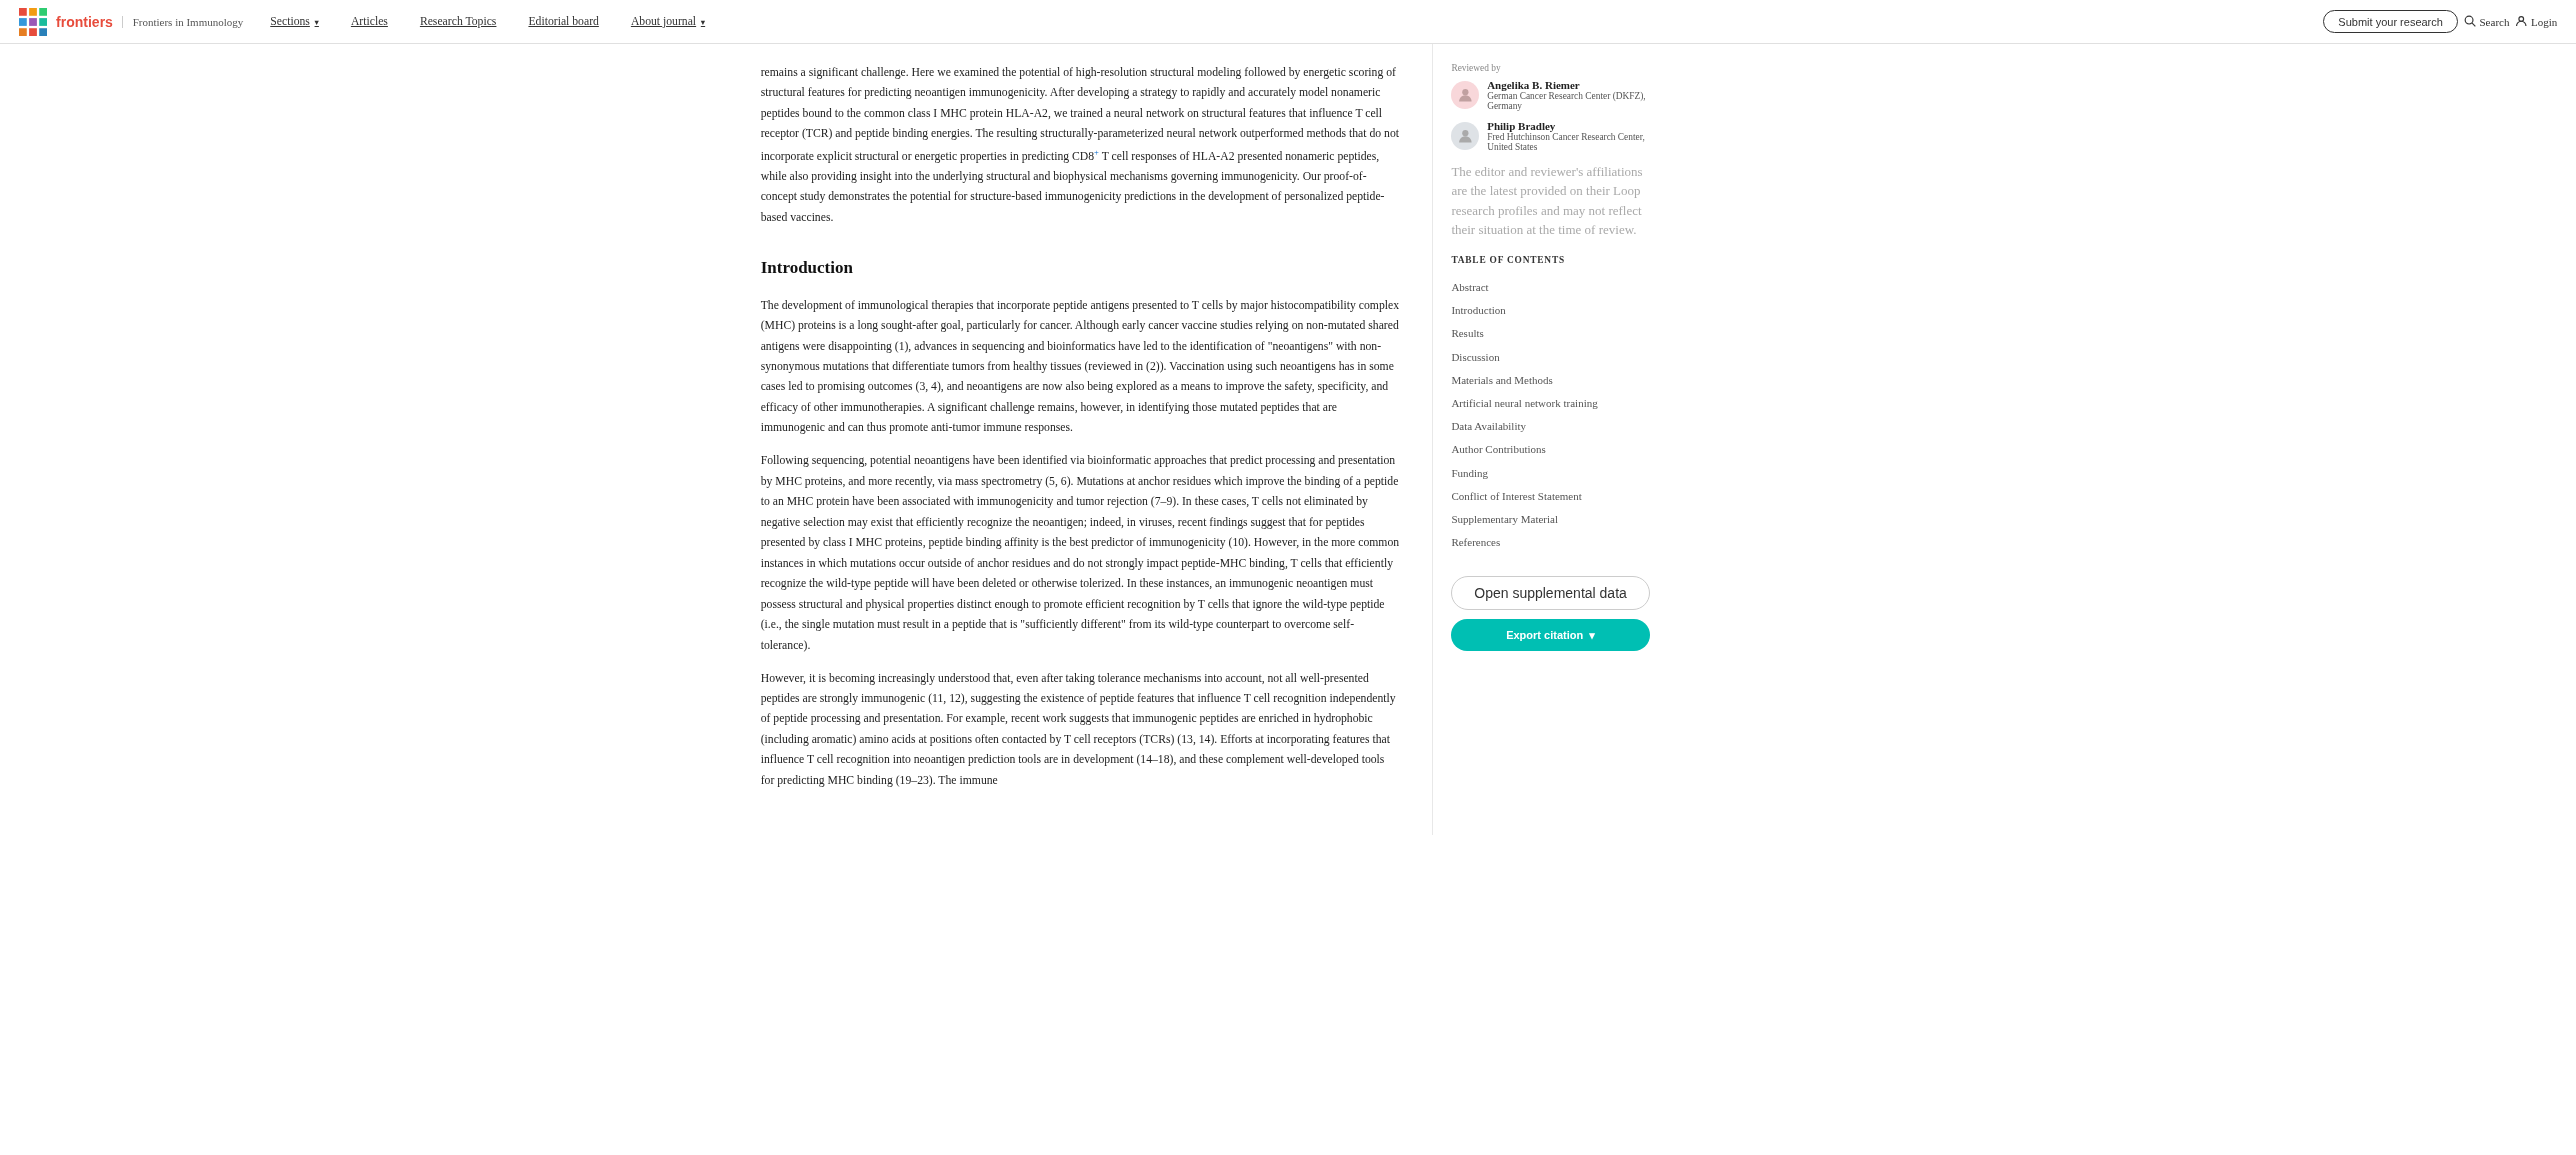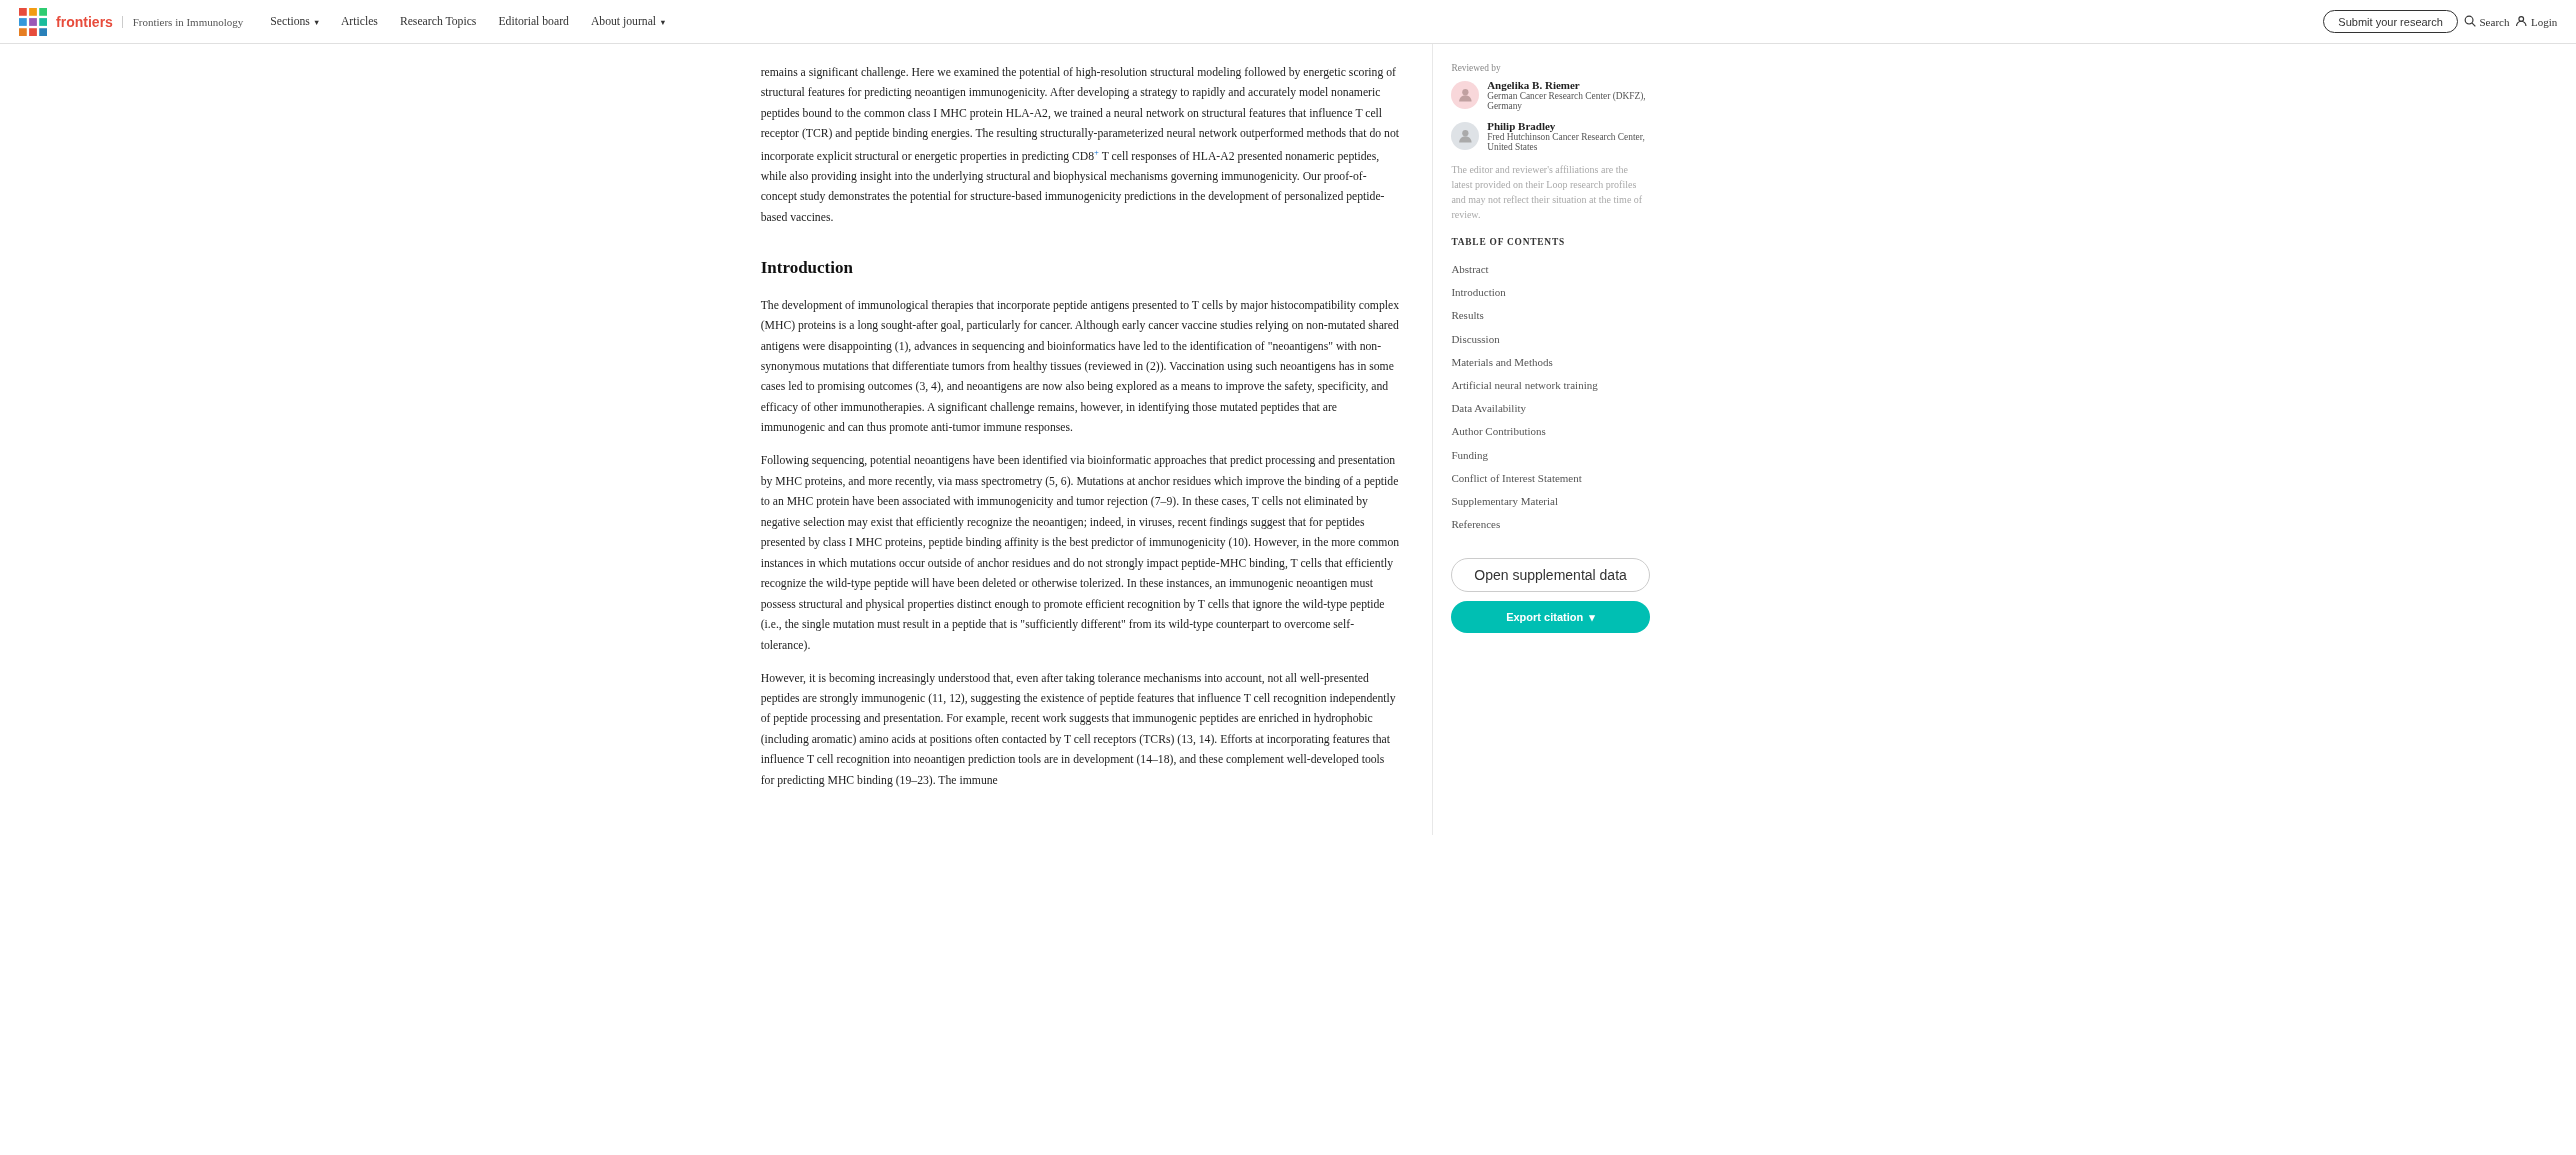--- a/index.html
+++ b/index.html
@@ -29,22 +29,23 @@
     }
     .journal-name {
       font-size: 11px;
       color: #555;
       border-left: 0.8px solid #ccc;
       padding-left: 9.4px;
     }
     .nav {
       display: flex;
       align-items: flex-end;
-      gap: 22px;
+      gap: 32px;
       flex: 1;
+      text-decoration: underline;
     }
     .nav-item {
       font-size: 11.7px;
       color: #333;
       cursor: pointer;
       display: flex;
       align-items: center;
       gap: 3.1px;
       white-space: nowrap;
     }
@@ -145,21 +146,21 @@
     .reviewer-info .name {
       font-size: 11px;
       font-weight: bold;
       color: #222;
     }
     .reviewer-info .institution {
       font-size: 9.4px;
       color: #555;
     }
     .editor-note {
-      font-size: 10px;
+      font-size: 13px;
       color: #aaa;
       line-height: 1.5;
       margin-top: 6.2px;
       margin-bottom: 15.6px;
     }
     .toc-label {
       font-size: 9.4px;
       font-weight: bold;
       letter-spacing: 0.8px;
       color: #333;

